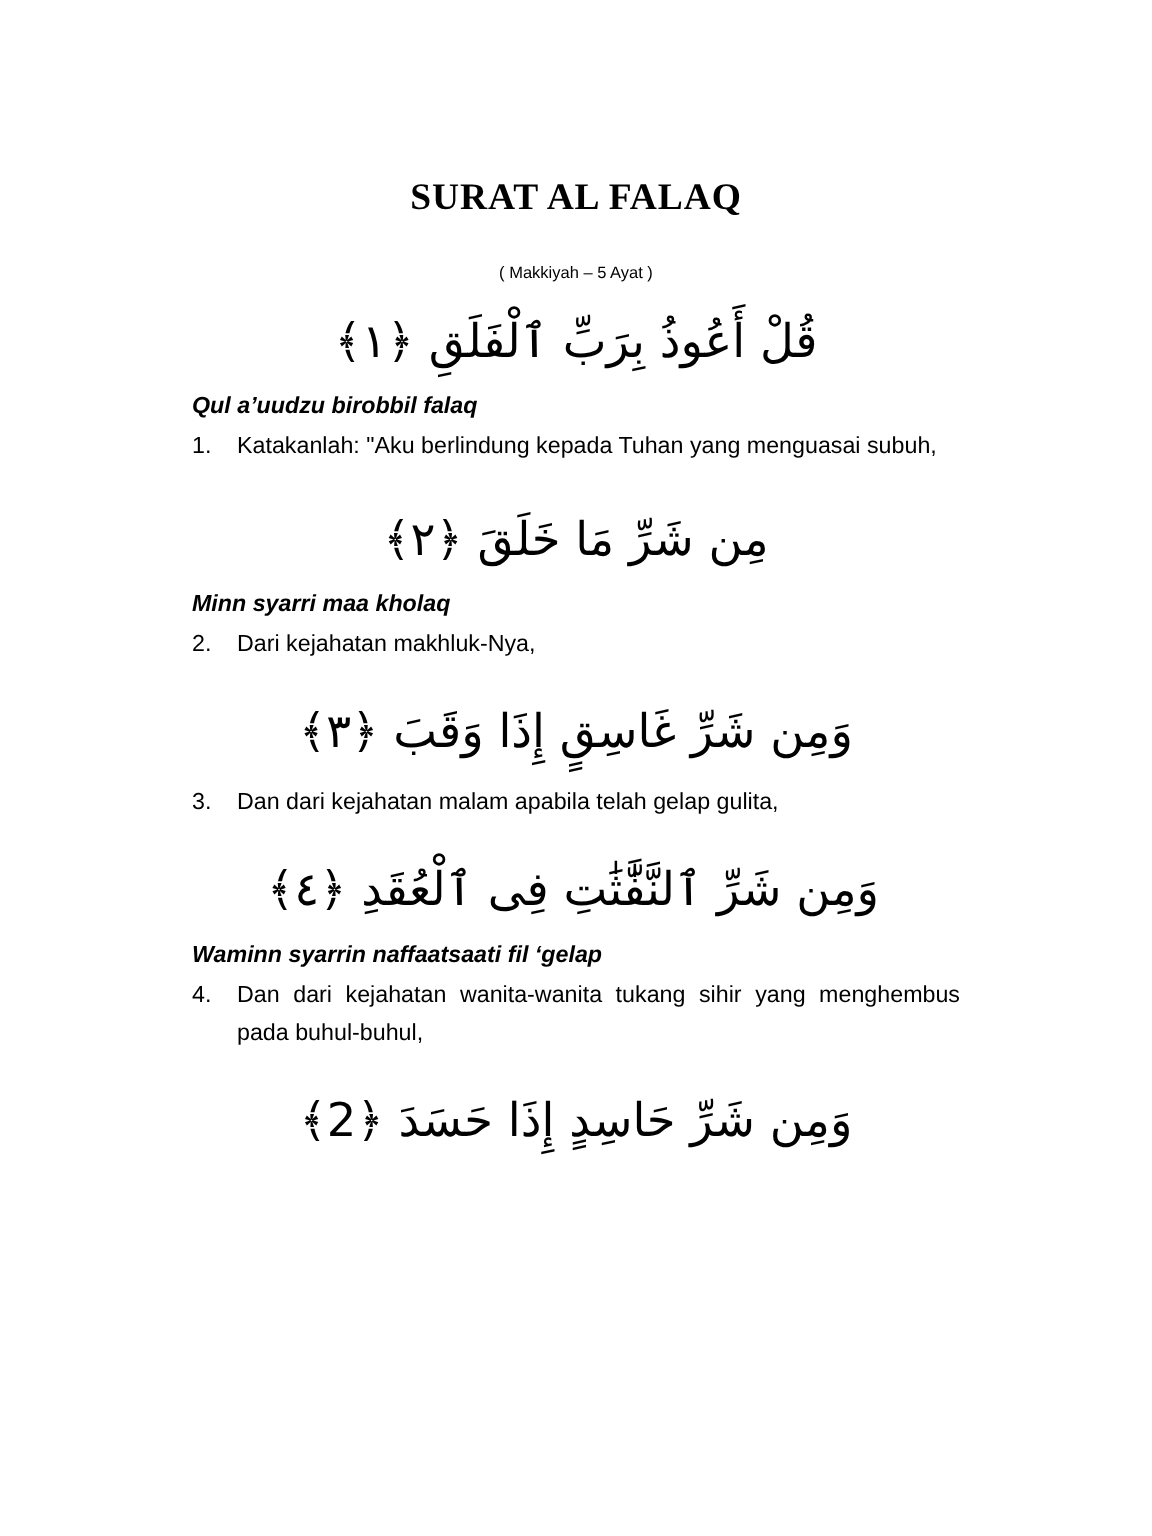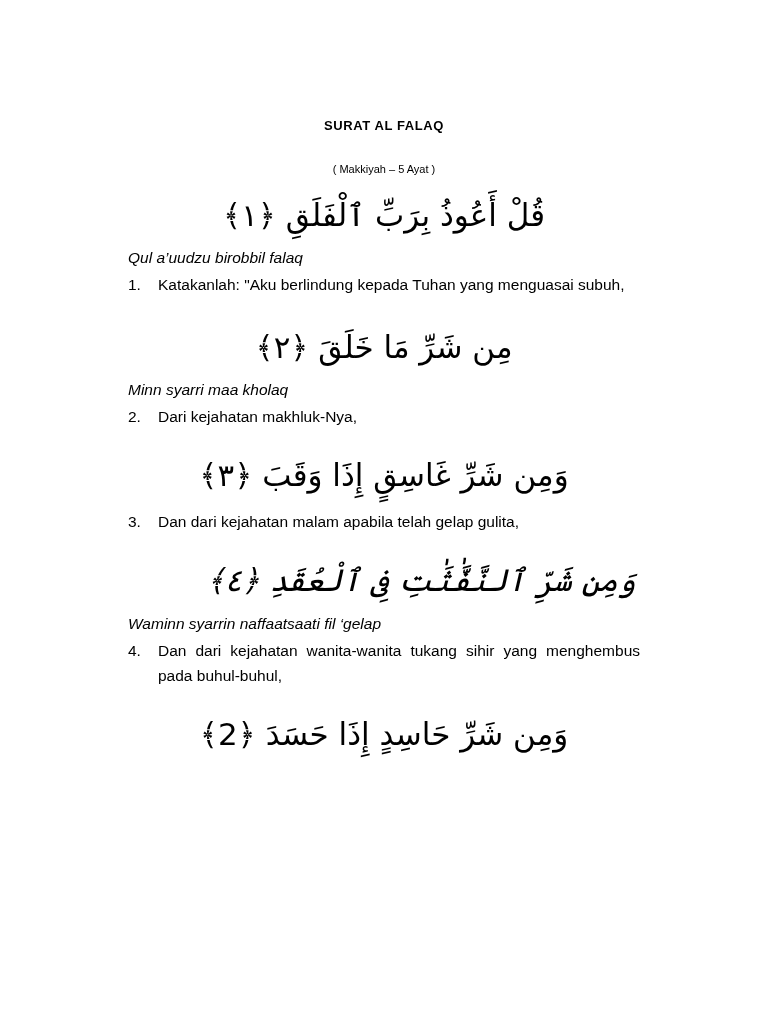--- a/index.html
+++ b/index.html
@@ -17,48 +17,46 @@
   }
   .page {
     position: relative;
     width: 768px;
     height: 1024px;
     box-sizing: border-box;
     padding: 118px 128px 0 128px;
   }
   .doc-title {
     text-align: center;
-    font-family: Liberation Sans, sans-serif;
+    font-family: Liberation Serif, serif;
     font-weight: bold;
-    font-size: 13px;
+    font-size: 25px;
     letter-spacing: 0.6px;
     margin: 0 0 30px 0;
   }
   .doc-subtitle {
     text-align: center;
     font-size: 11px;
     margin: 0 0 14px 0;
     font-family: "Liberation Sans", sans-serif;
   }
   .arabic {
     direction: rtl;
     text-align: center;
     font-family: "DejaVu Sans", sans-serif;
     font-size: 31px;
     line-height: 1.55;
     margin: 16px 0 10px 0;
     white-space: nowrap;
   }
   .arabic.shift-right {
-    text-align: right;
     padding-right: 4px;
-    font-style: italic;
   }
   .translit {
-    font-weight: normal;
+    font-weight: bold;
     font-style: italic;
     font-size: 15.5px;
     margin: 10px 0 5px 0;
   }
   .verse-row {
     display: flex;
     align-items: flex-start;
     margin: 0 0 6px 0;
   }
   .verse-num {

